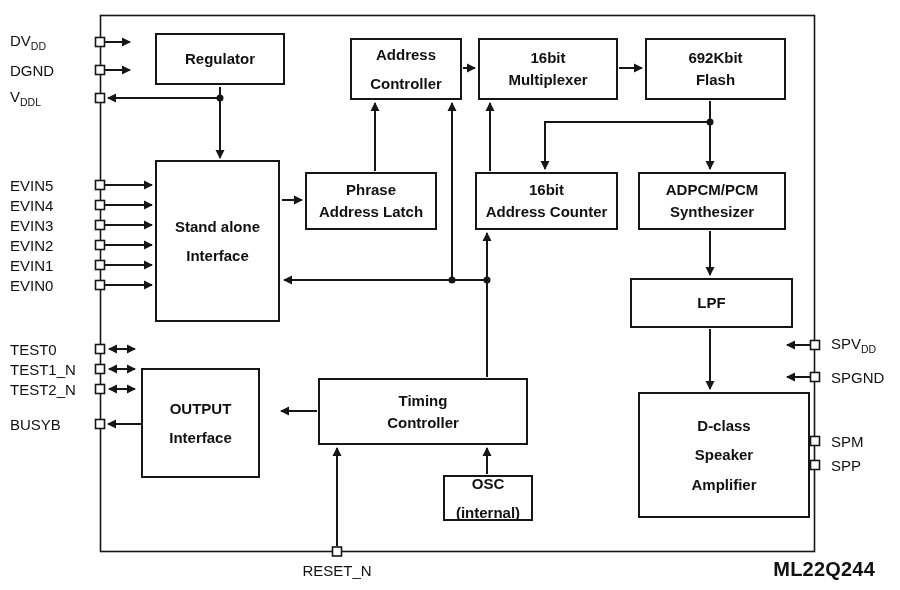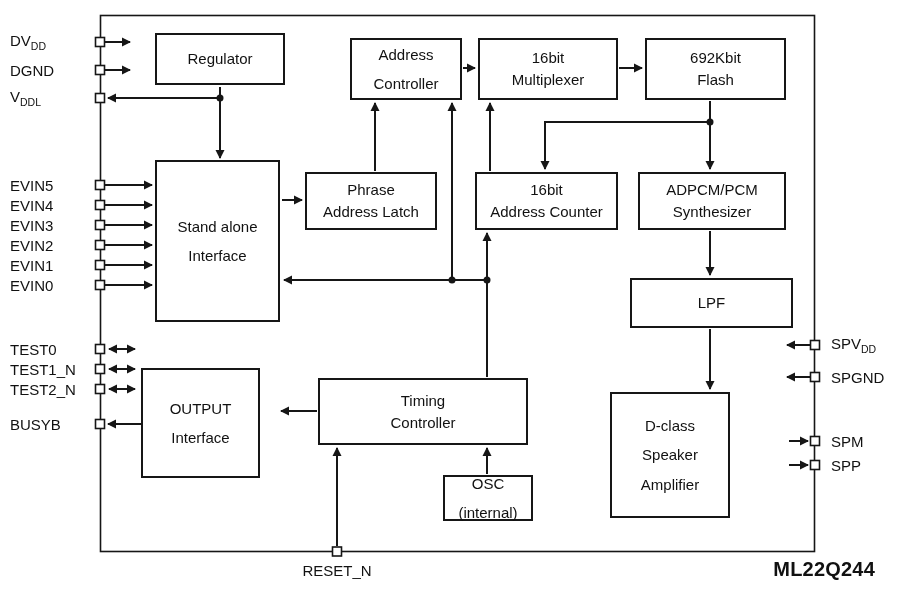--- a/index.html
+++ b/index.html
@@ -7,21 +7,21 @@
     position:relative; width:900px; height:590px; background:#ffffff;
     font-family:"Liberation Sans", sans-serif; color:#111; overflow:hidden;
   }
   svg.wires { position:absolute; left:0; top:0; z-index:1; }
   .block {
     position:absolute; z-index:2; box-sizing:border-box;
     background:#ffffff; border:2px solid #161616;
     display:flex; align-items:center; justify-content:center;
     text-align:center; font-size:15px; line-height:1.45; color:#111;
   }
-  .block span { white-space:pre-line; }
+  .block span { white-space:pre-line;font-weight:bold; }
   .block.spread { line-height:1.95;align-items:center; }
   .pin-label {
     position:absolute; z-index:2; font-size:15px; color:#111;
     transform:translateY(-50%); white-space:nowrap;
   }
   .pin-label sub { font-size:10.5px; }
   .pl { left:10px;  width:82px;  }
   .pr { left:831px; width:90px;  text-align:left; }
   .pb { left:277px; width:120px; text-align:center; transform:none; }
   .title {
@@ -156,21 +156,21 @@
 Interface</span>
     </div>
   <div class="block" style="left:318px;top:378px;width:210px;height:67px">
       <span>Timing
 Controller</span>
     </div>
   <div class="block spread" style="left:443px;top:475px;width:90px;height:46px">
       <span>OSC
 (internal)</span>
     </div>
-  <div class="block spread" style="left:610px;top:392px;width:120px;height:126px">
+  <div class="block spread" style="left:638px;top:392px;width:172px;height:126px">
       <span>D-class
 Speaker
 Amplifier</span>
     </div>
 
   <div class="pin-label pl" style="top:42px"><span>DV</span><sub>DD</sub></div>
   <div class="pin-label pl" style="top:70px"><span>DGND</span></div>
   <div class="pin-label pl" style="top:98px"><span>V</span><sub>DDL</sub></div>
   <div class="pin-label pl" style="top:185px"><span>EVIN5</span></div>
   <div class="pin-label pl" style="top:205px"><span>EVIN4</span></div>

